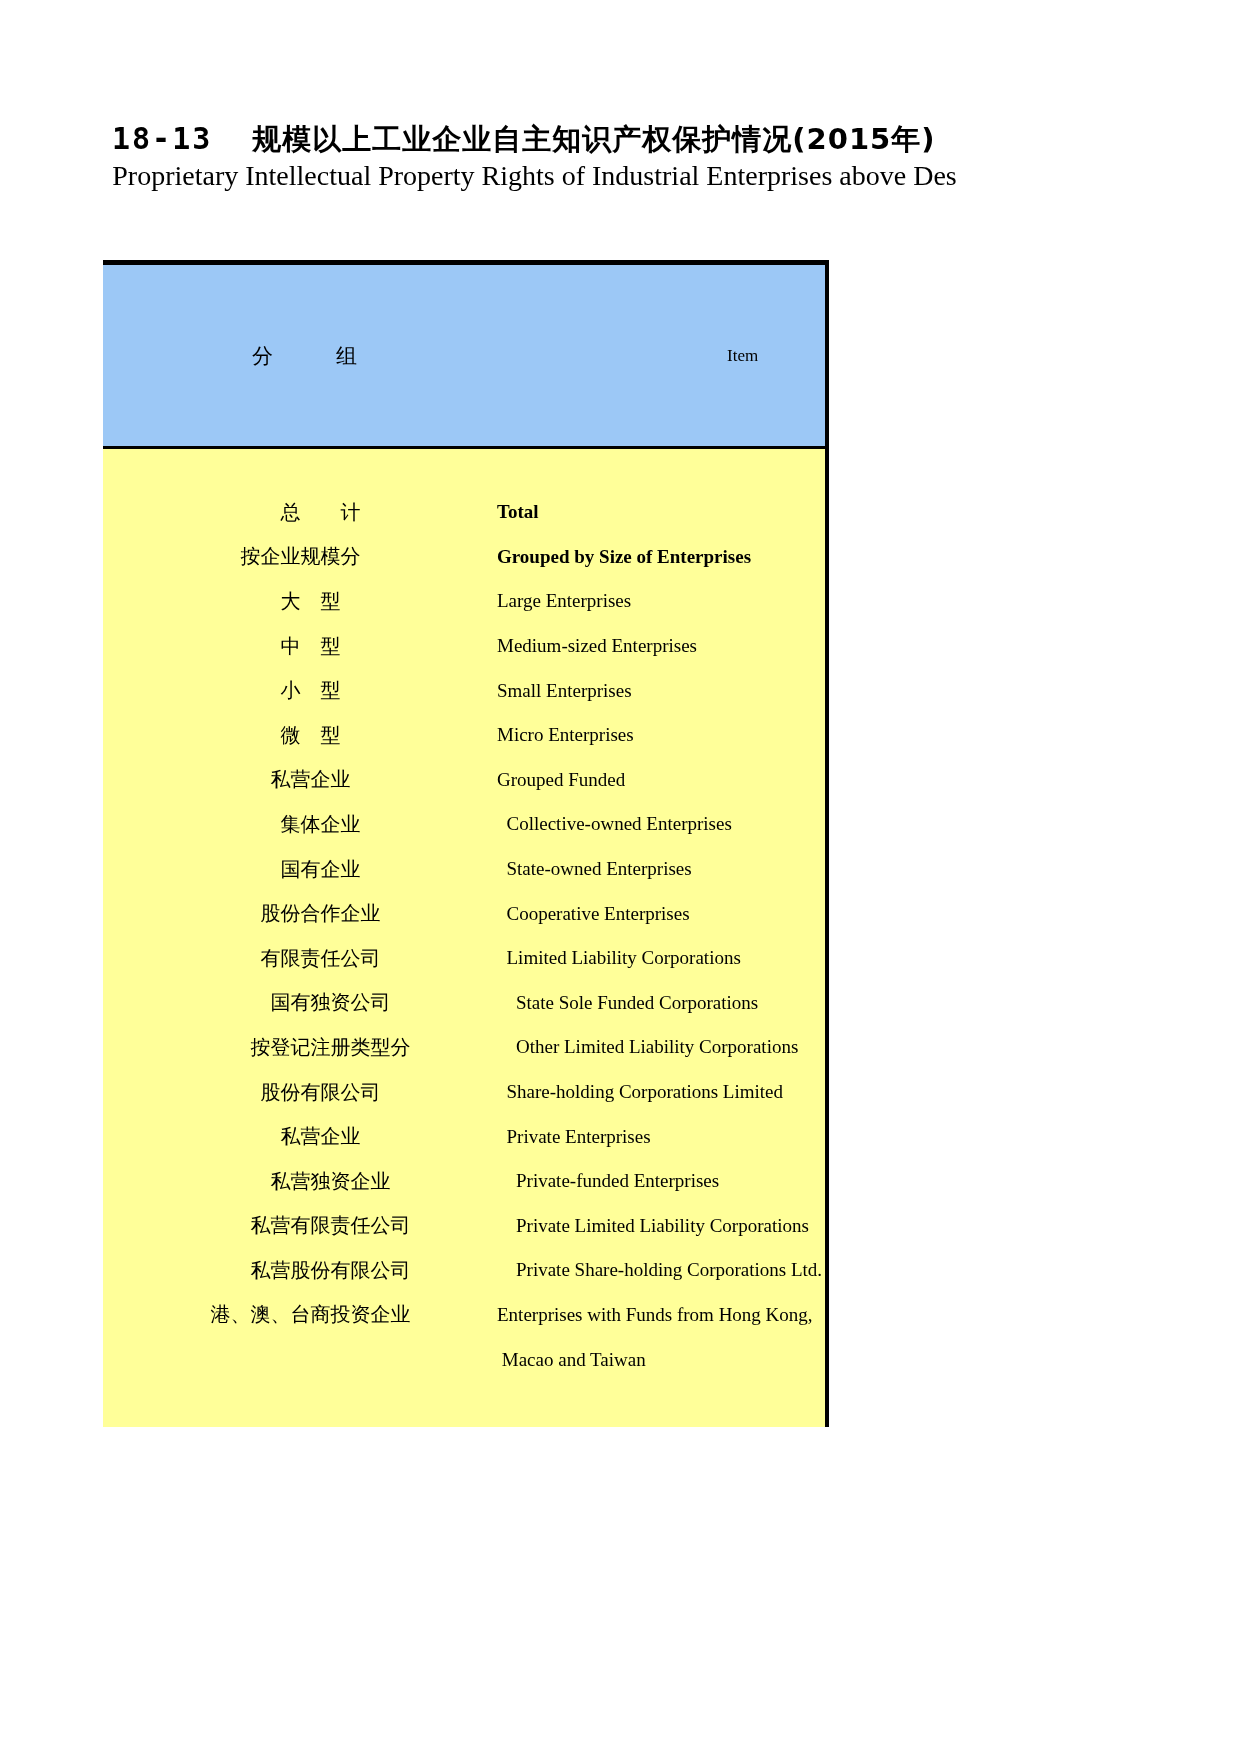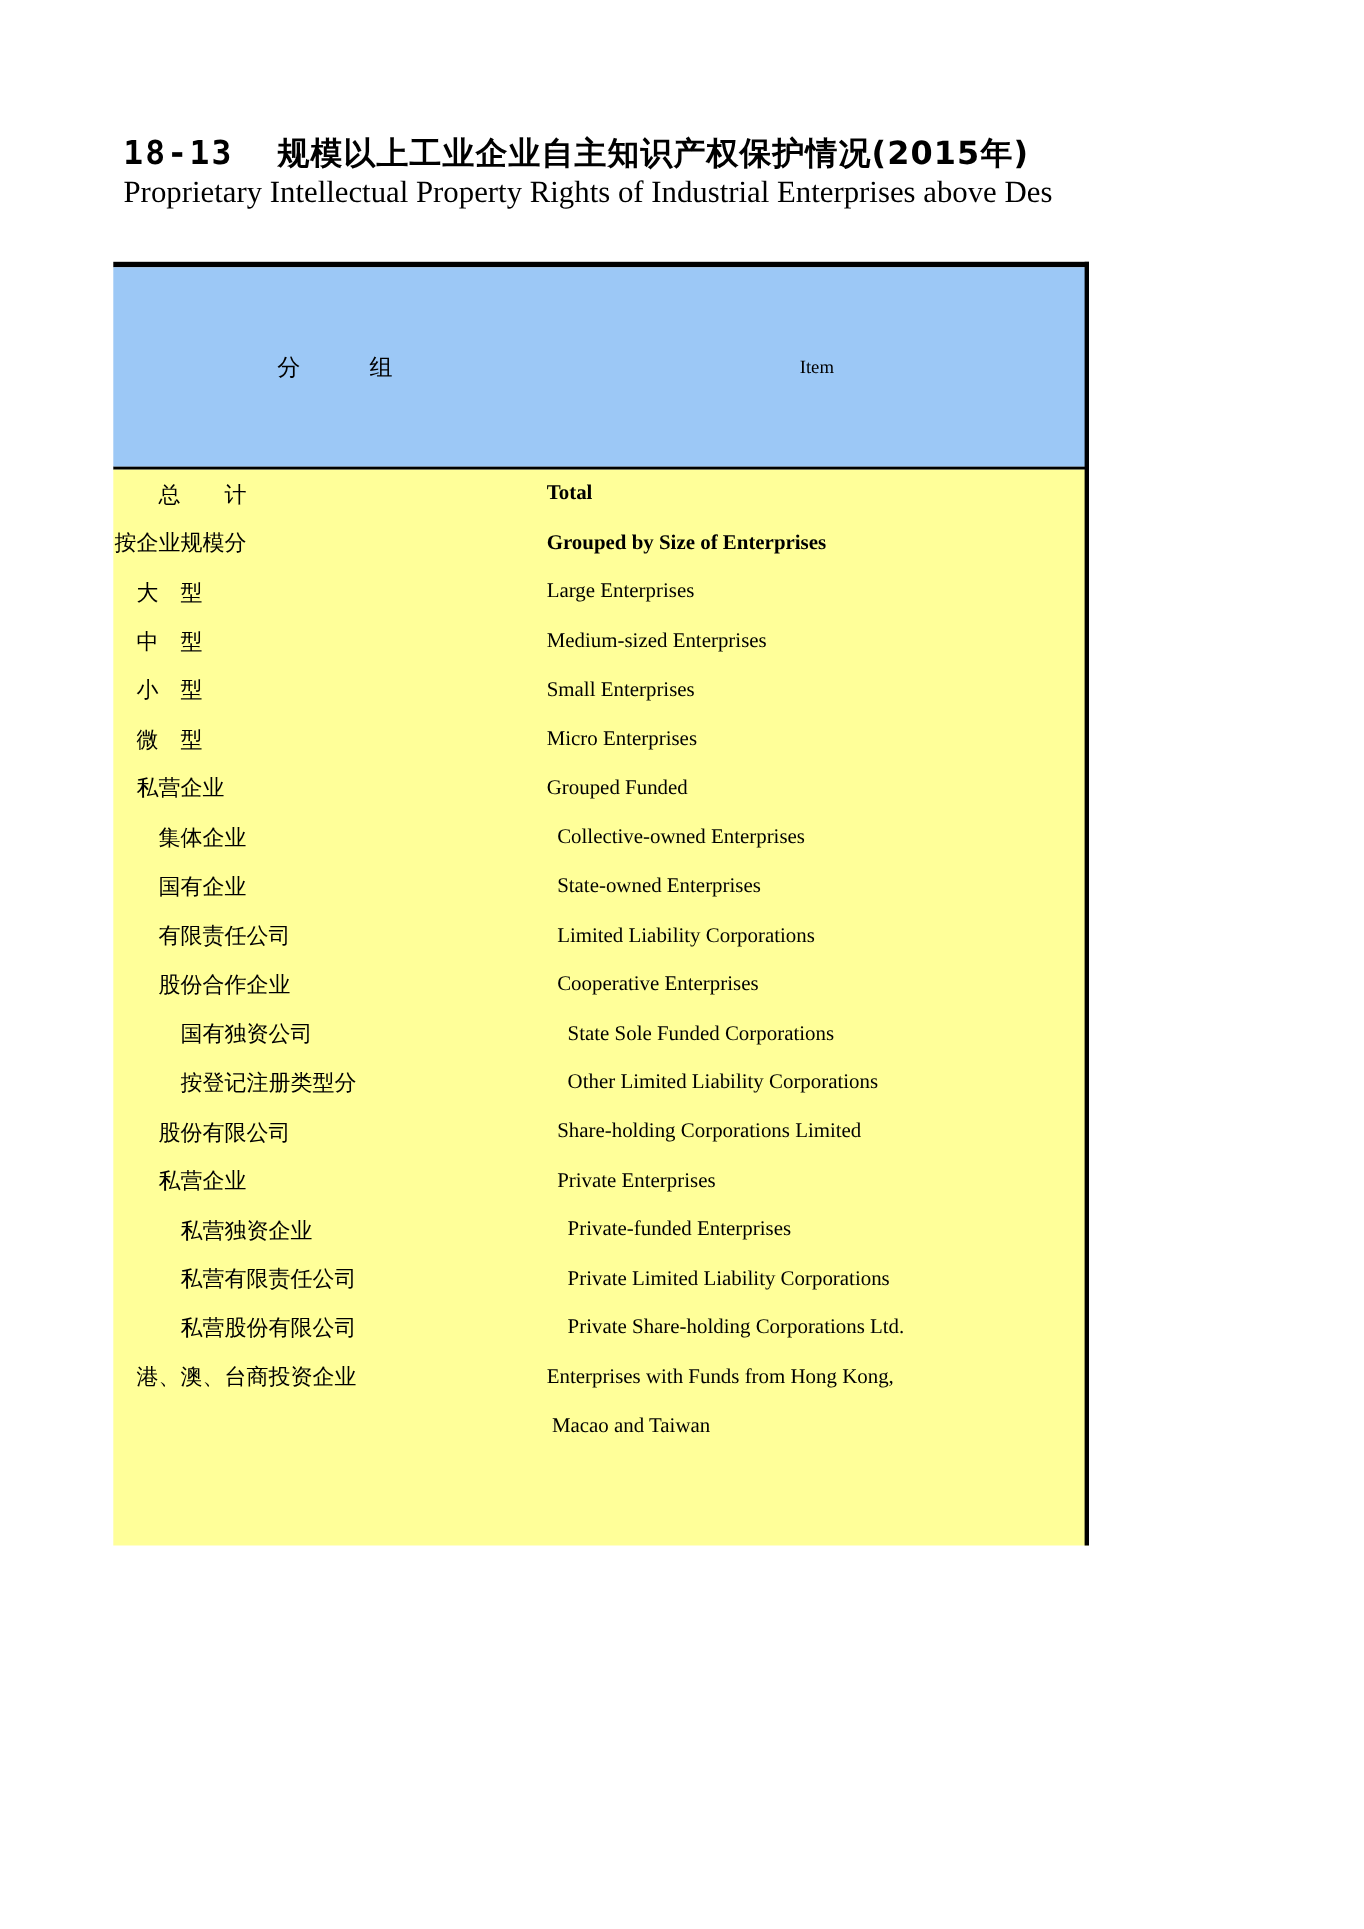--- a/index.html
+++ b/index.html
@@ -28,41 +28,43 @@
   }
   .subtitle {
     position: absolute; left: 88px; top: 160px;
     width: 893px; overflow: hidden;
     white-space: nowrap;
     font-size: 28px;
     font-family: "Liberation Serif", "DejaVu Serif", serif;
     text-align: center;
   }
   .stat-table {
-    position: absolute; left: 103px; top: 238px;
-    width: 887px;
+    position: absolute; left: 103px; top: 260px;
+    width: 726px;
+    text-align: center;
   }
   .top-border { height: 5px; background: #000; }
   .thead {
     height: 181px; position: relative;
     background: #9CC8F6;
   }
   .group-label {
     position: absolute; left: 149px; top: 50%;
     transform: translateY(-50%);
     font-size: 21px; white-space: pre;
   }
   .item-label {
     position: absolute; left: 624px; top: 50%;
     transform: translateY(-50%);
     font-size: 17px;
   }
   .head-divider { height: 3px; background: #000; }
   .tbody {
     background: #FFFF99;
+    padding-top: 41px;
     height: 978px;
   }
   .row {
     display: flex; align-items: center;
     height: 44.6px;
     font-size: 20px;
   }
   .row .cn {
     width: 394px; flex: 0 0 394px;
     white-space: pre;
@@ -126,26 +128,26 @@
       </div>
       <div class="row">
         <span class="cn">　　集体企业</span>
         <span class="en">  Collective-owned Enterprises</span>
       </div>
       <div class="row">
         <span class="cn">　　国有企业</span>
         <span class="en">  State-owned Enterprises</span>
       </div>
       <div class="row">
+        <span class="cn">　　股份合作企业</span>
+        <span class="en">  Cooperative Enterprises</span>
+      </div>
+      <div class="row">
         <span class="cn">　　有限责任公司</span>
         <span class="en">  Limited Liability Corporations</span>
-      </div>
-      <div class="row">
-        <span class="cn">　　股份合作企业</span>
-        <span class="en">  Cooperative Enterprises</span>
       </div>
       <div class="row">
         <span class="cn">　　　国有独资公司</span>
         <span class="en">    State Sole Funded Corporations</span>
       </div>
       <div class="row">
         <span class="cn">　　　按登记注册类型分</span>
         <span class="en">    Other Limited Liability Corporations</span>
       </div>
       <div class="row">

